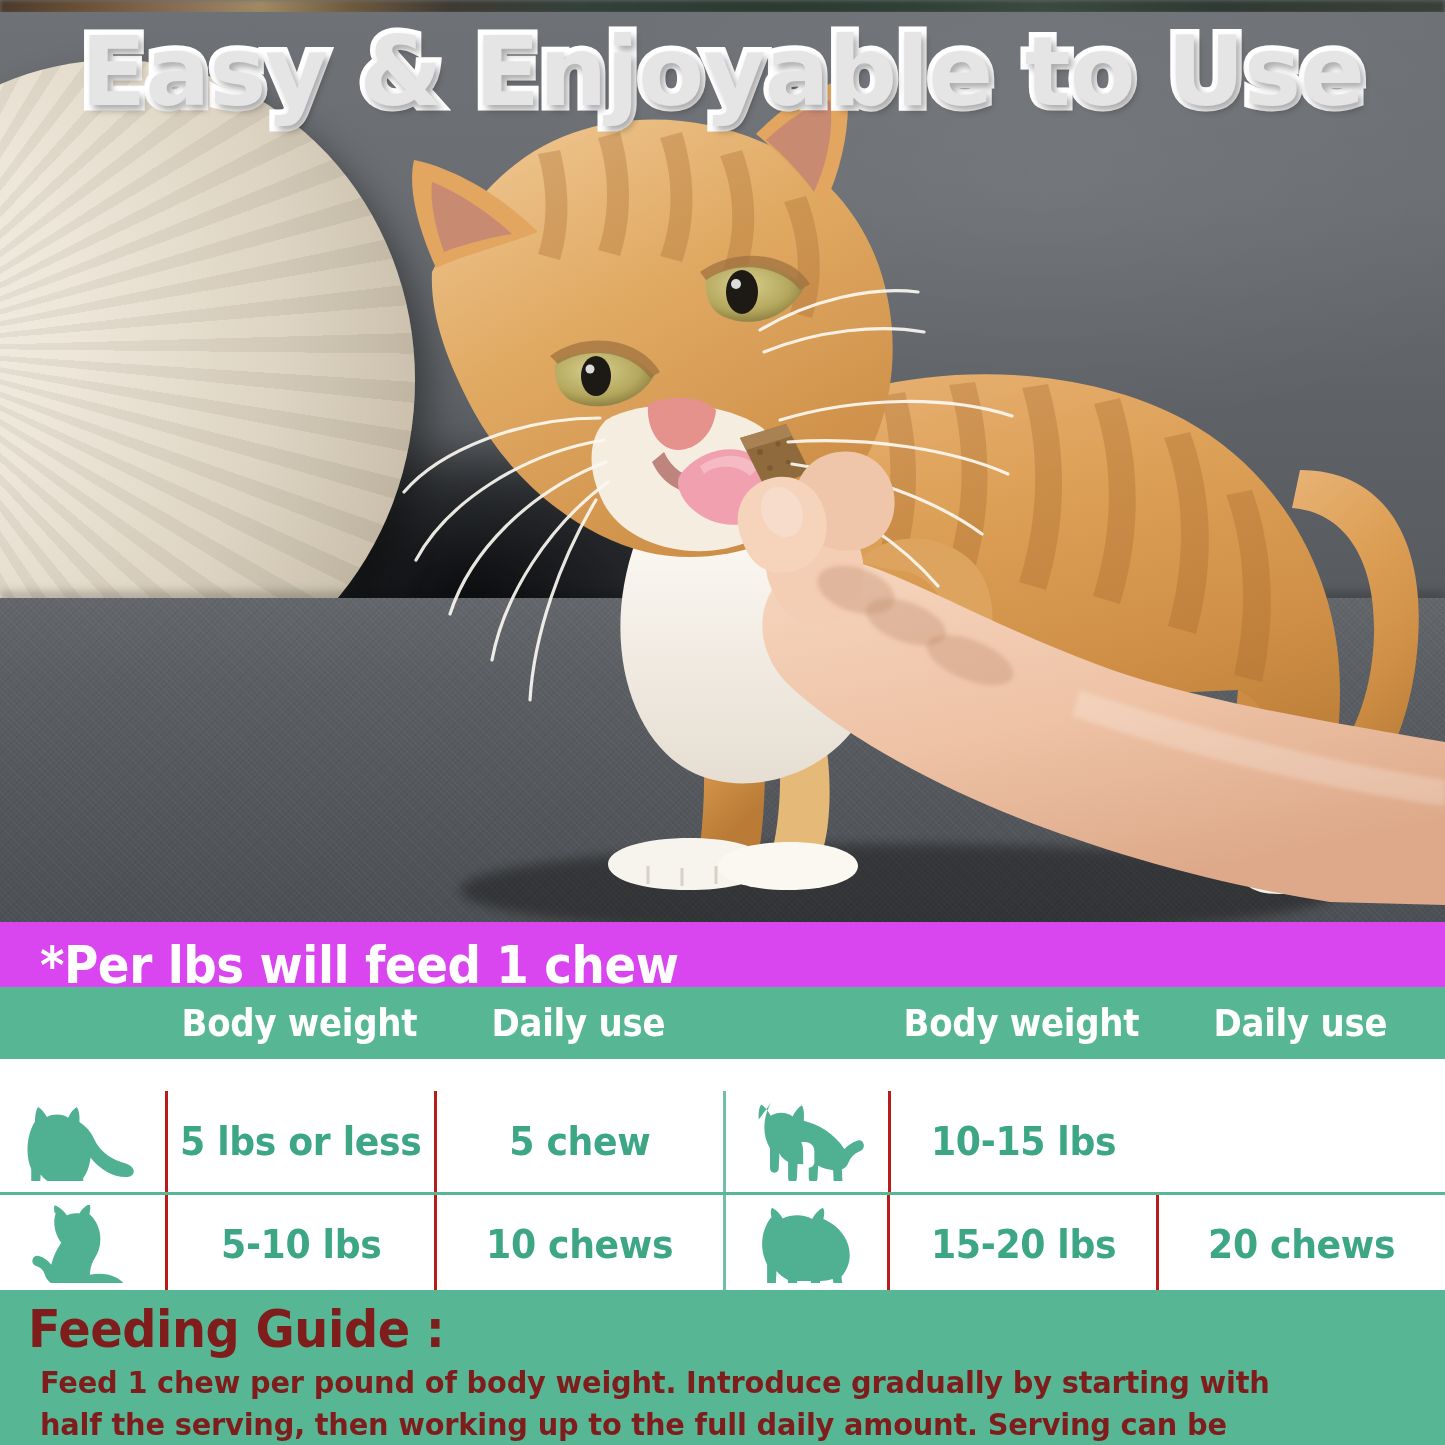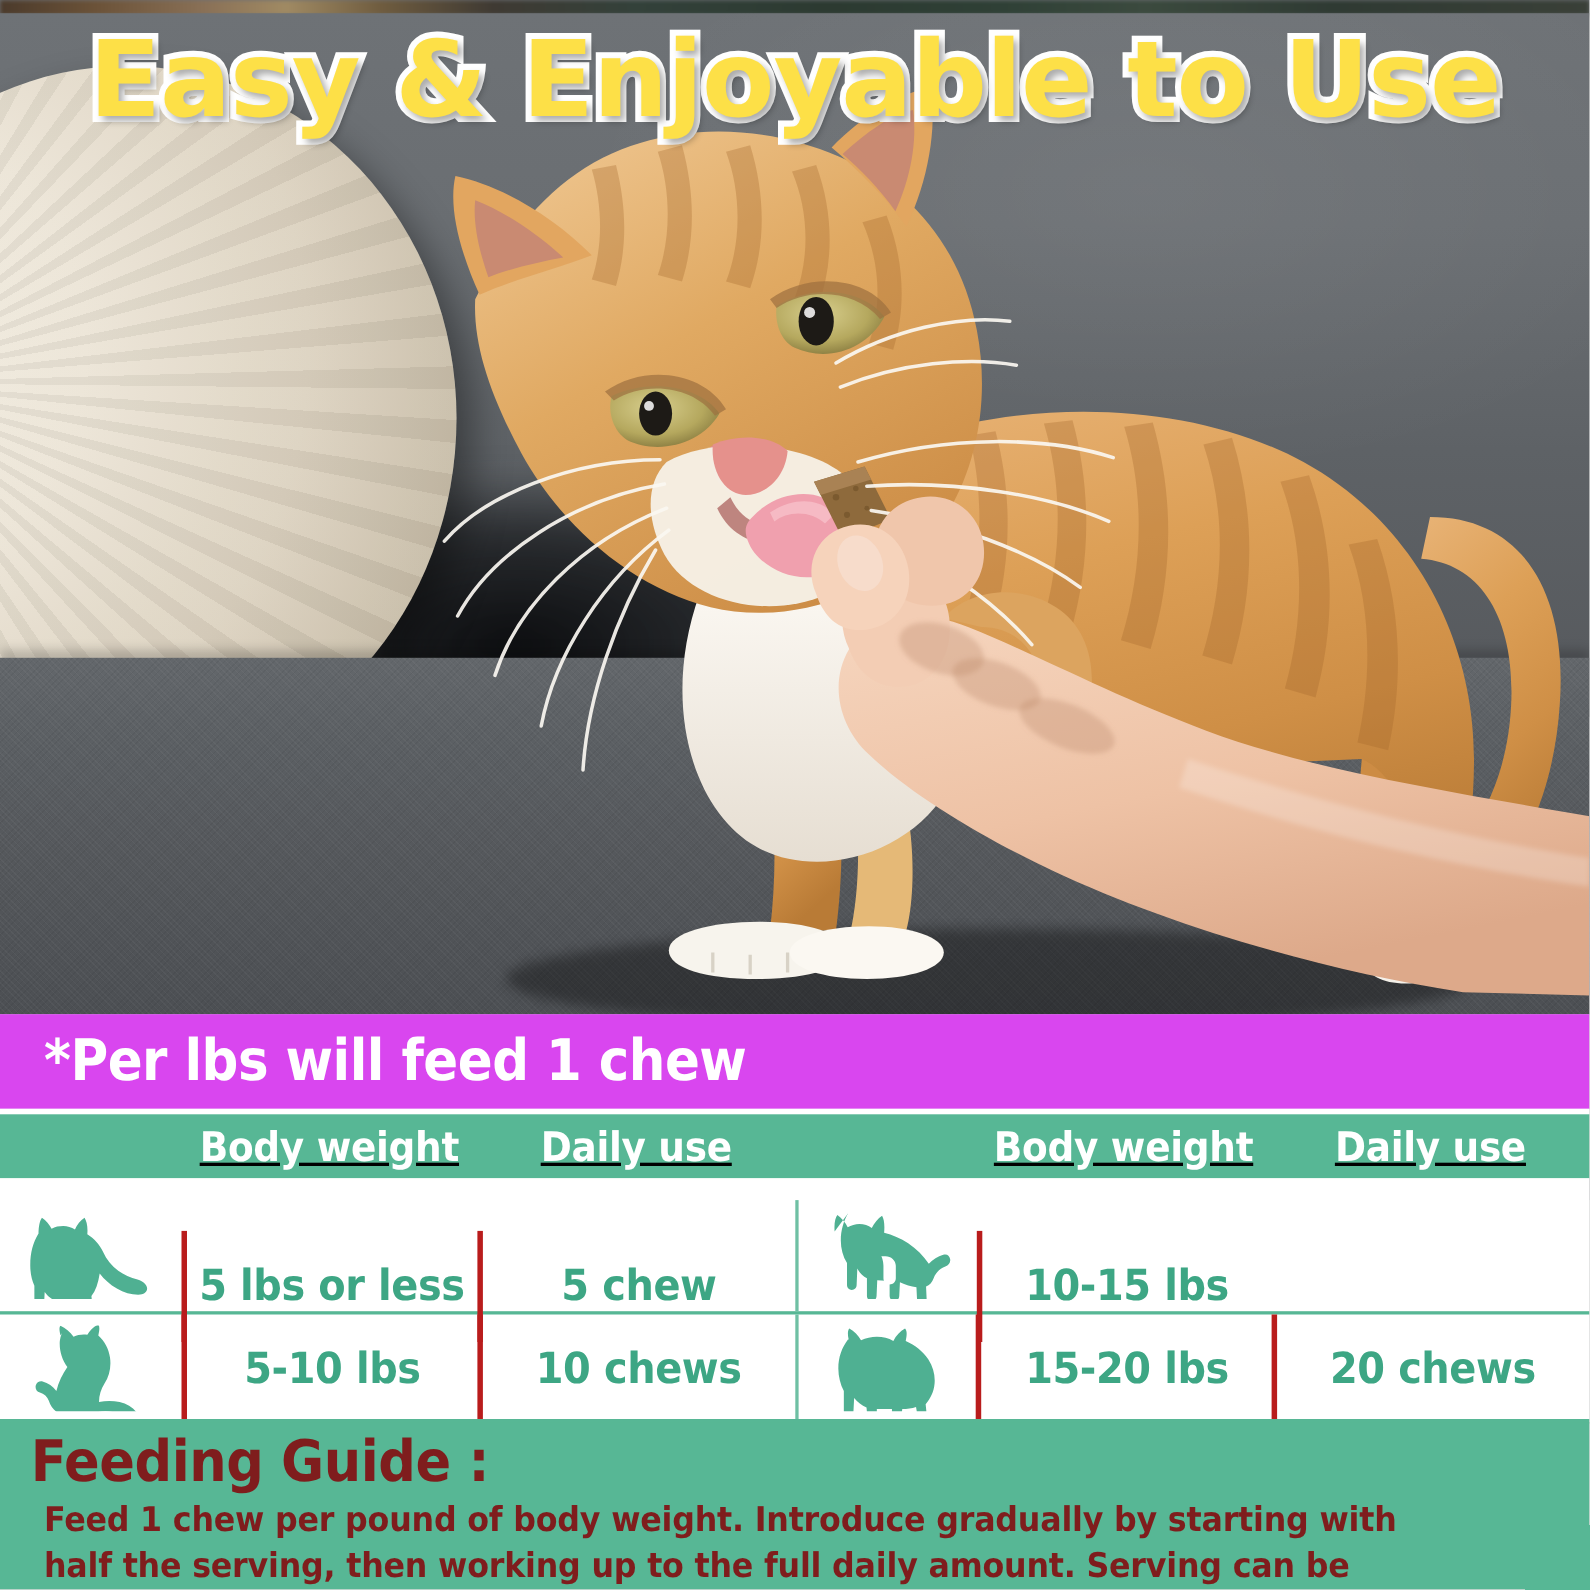--- a/index.html
+++ b/index.html
@@ -73,21 +73,21 @@
   .cat svg{ display:block; width:100%; height:100%; }
 
   
   .title{
     position:absolute; left:0; top:16px; width:100%;
     text-align:center;
     font-family:"DejaVu Sans", sans-serif;
     font-weight:bold;
     font-size:96px;
     letter-spacing:-1px;
-    color:#fde047;
+    color:#e5e5e5;
     -webkit-text-stroke:11px #ffffff;
     paint-order:stroke fill;
     text-shadow:4px 5px 7px rgba(0,0,0,.33);
     white-space:nowrap;
   }
 
   
   .banner{
     position:absolute; left:0; top:922px; width:1445px; height:86px;
     background:#d946ef;
@@ -99,22 +99,22 @@
     margin-left:40px; letter-spacing:-.5px;
     transform:scaleX(.9); transform-origin:left center;
     white-space:nowrap;
   }
   .divider{
     position:absolute; left:0; top:1008px; width:1445px; height:5px; background:#ffffff;
   }
 
   
   .thead{
-    position:absolute; left:0; top:1013px; width:1445px; height:58px;
-    background:#57b795; display:flex;text-decoration:underline;
+    position:absolute; left:0; top:987px; width:1445px; height:72px;
+    background:#57b795; display:flex;
   }
   .thead .hcell{
     display:flex; align-items:center; justify-content:center;
     font-family:"DejaVu Sans", sans-serif;
     font-weight:bold; font-size:37px; color:#ffffff; letter-spacing:-.3px;
     transform:scaleX(.92);
   }
   .c-icon  { width:165px; }
   .c-weight{ width:269px; }
   .c-daily { width:289px; }
@@ -122,21 +122,21 @@
   .tbody{
     position:absolute; left:0; top:1091px; width:1445px; height:202px;
     background:#ffffff;
   }
   .trow{ display:flex; height:101px; }
   .trow.sep{ border-top:3px solid #57b795;align-items:flex-end; }
   .tcell{
     display:flex; align-items:center; justify-content:center;
     height:100%;
   }
-  .tcell.vline{ border-left:5px solid #b91c1c;margin-top:28px; }
+  .tcell.vline{ border-left:3px solid #b91c1c; }
   .tcell.vline-strong{ border-left:3px solid #6fc0a4; }
   .val{
     font-family:"DejaVu Sans", sans-serif;
     font-weight:bold; font-size:39px; color:#3da684; letter-spacing:-.4px;
     transform:scaleX(.93); white-space:nowrap;
   }
   .caticon{ width:125px; height:78px; }
   .caticon svg{ display:block; width:100%; height:100%; fill:#4fb092; }
 
   .tbot{

